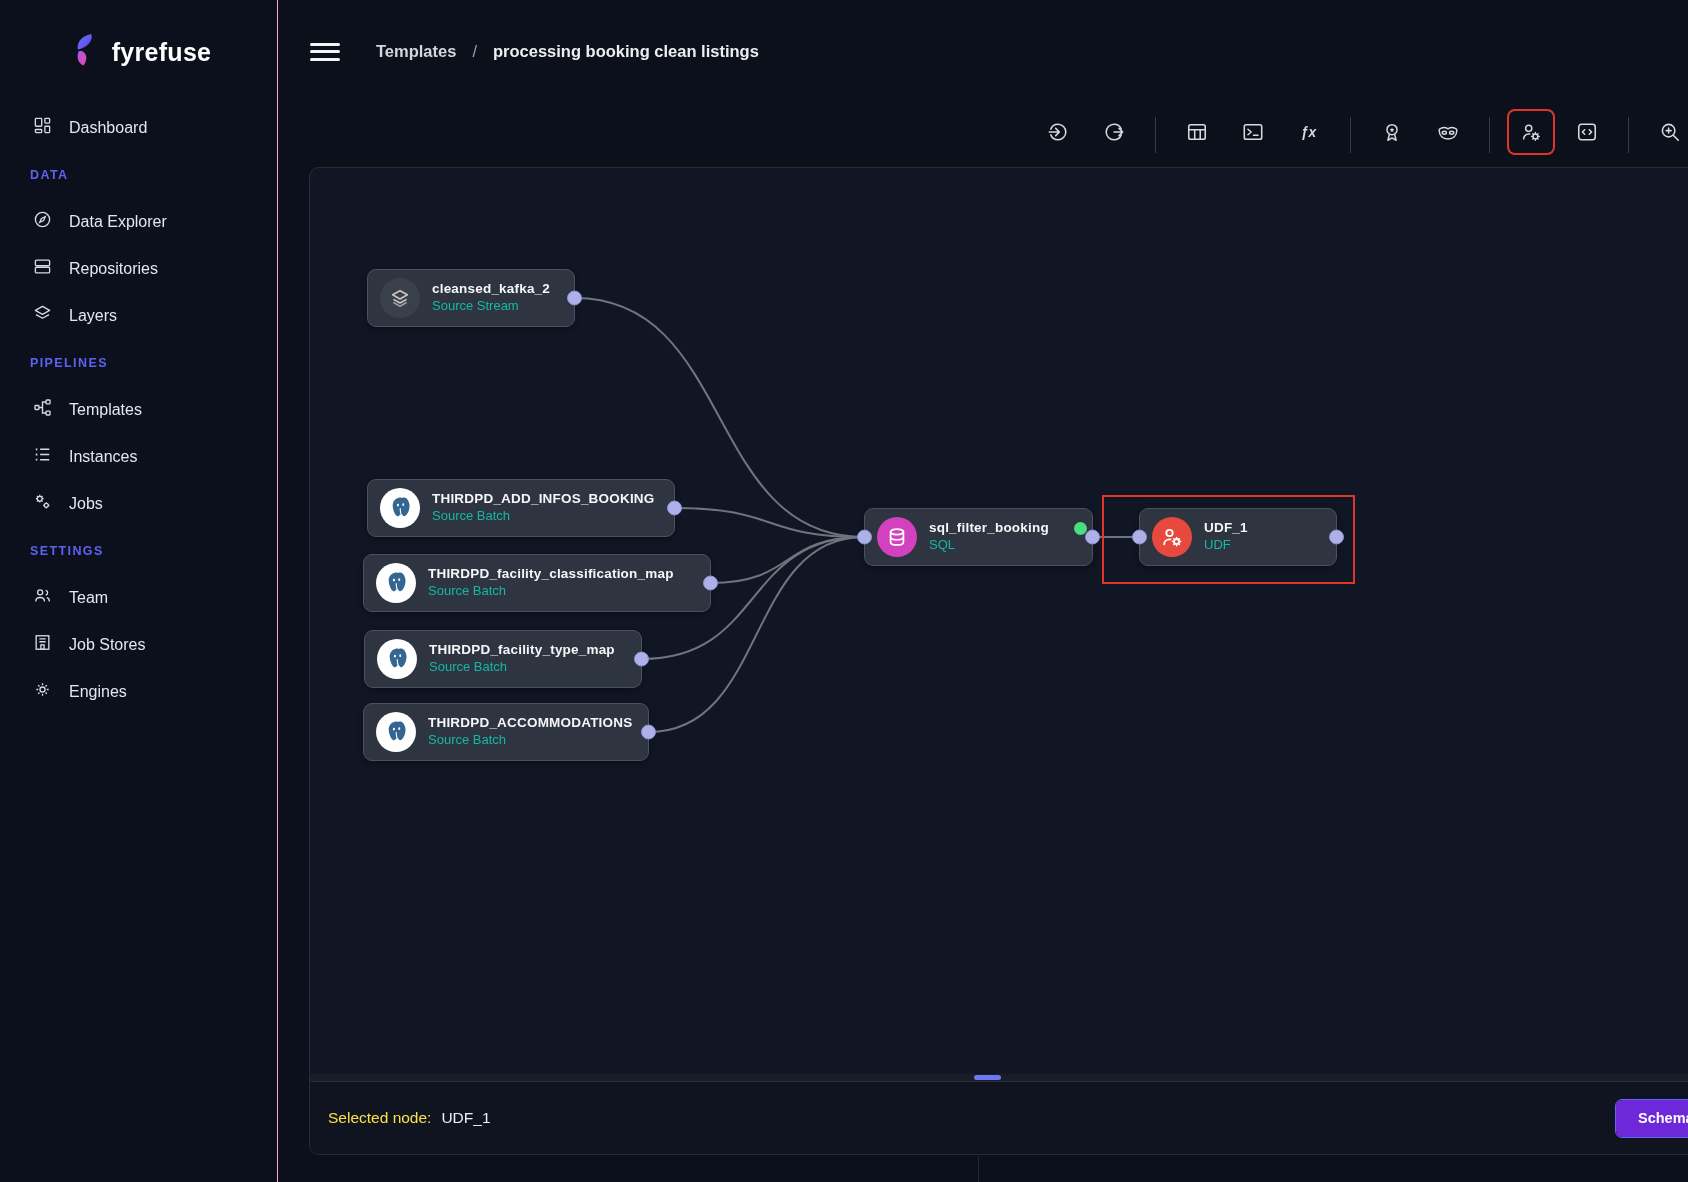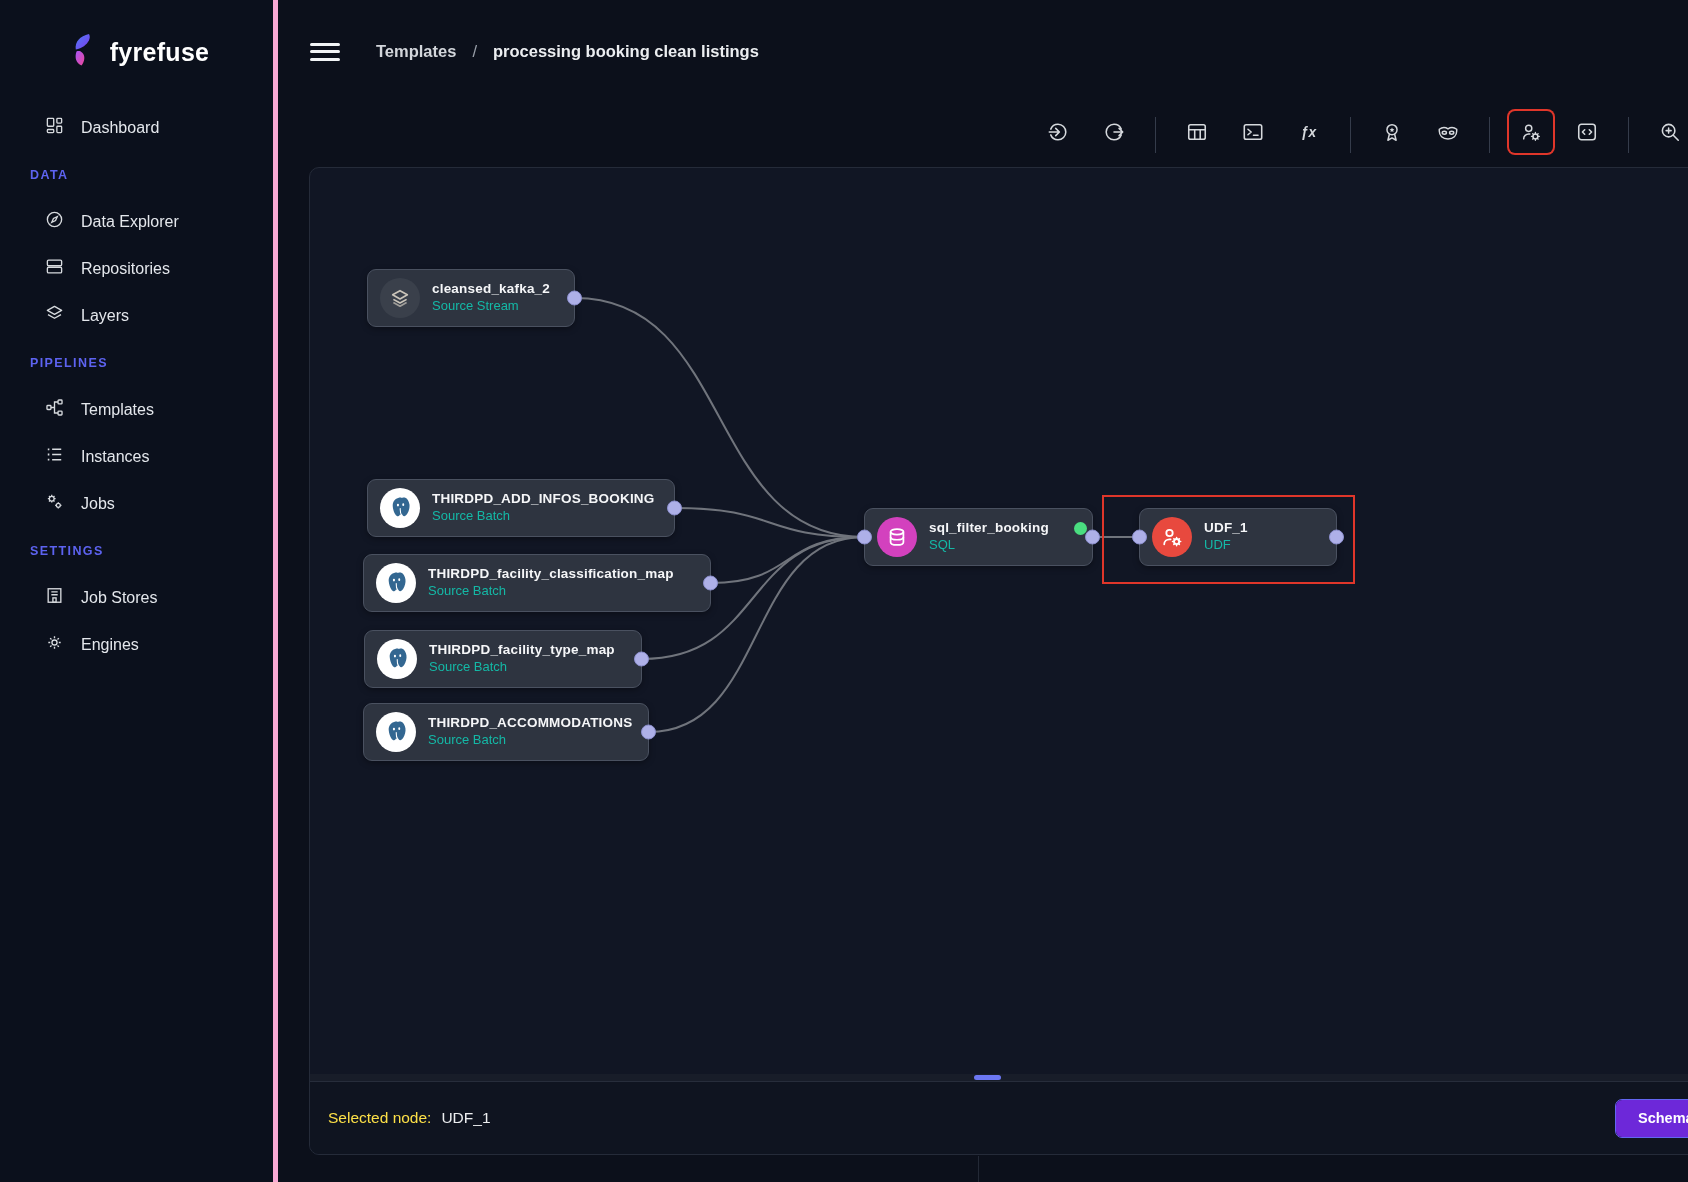--- a/index.html
+++ b/index.html
@@ -1,24 +1,24 @@
 <!DOCTYPE html>
 <html><head>
 <meta charset="utf-8">
 <style>
   html,body{margin:0;padding:0;background:#0c101b;}
   *{box-sizing:border-box;font-family:"Liberation Sans",sans-serif;}
   .app{position:relative;width:1688px;height:1182px;background:#0c101b;overflow:hidden;display:flex;color:#e8eaee;}
 
   
-  .sidebar{width:278px;min-width:278px;height:100%;background:#0b101c;border-right:5px solid #f9a8d4;display:flex;flex-direction:column;}
+  .sidebar{width:278px;min-width:278px;height:100%;background:#0b101c;border-right:1px solid #f9a8d4;display:flex;flex-direction:column;}
   .logo{height:104px;display:flex;align-items:center;justify-content:center;gap:10px;}
   .logo-word{font-size:25px;font-weight:bold;letter-spacing:.3px;color:#fff;}
   .nav{display:flex;flex-direction:column;}
-  .nav-item{height:47px;display:flex;align-items:center;gap:17px;padding-left:45px;font-size:16px;color:#e4e7ec;cursor:pointer;}
+  .nav-item{height:47px;display:flex;align-items:center;gap:17px;padding-left:33px;font-size:16px;color:#e4e7ec;cursor:pointer;}
   .nav-item svg{flex:0 0 auto;}
   .section-label{height:47px;display:flex;align-items:center;padding-left:30px;font-size:12.5px;font-weight:bold;letter-spacing:1.4px;color:#5d63f0;}
   .icon{color:#d7dade;}
 
   
   .main{flex:1;display:flex;flex-direction:column;position:relative;}
   .topbar{height:103px;display:flex;align-items:center;padding:0 28px 0 32px;}
   .hamburger{width:30px;height:22px;display:flex;flex-direction:column;justify-content:space-between;background:none;border:none;cursor:pointer;padding:2px 0;}
   .hamburger span{display:block;height:3px;border-radius:2px;background:#f2f4f6;}
   .breadcrumb{display:flex;align-items:center;gap:16px;margin-left:36px;font-size:16.5px;font-weight:bold;}
@@ -173,20 +173,30 @@
             </svg>
         </span>
         <span>Jobs</span>
       </div>
 
       <div class="section-label">SETTINGS</div>
 
       <div class="nav-item">
         <span class="icon">
           <svg width="19" height="19" viewBox="0 0 24 24" fill="none" stroke="currentColor" stroke-width="1.7">
+              <circle cx="9" cy="8" r="3.2"></circle>
+              <path d="M3.5 19.5c0-3 2.4-5 5.5-5s5.5 2 5.5 5"></path>
+              <path d="M16 5.5c1.5.4 2.5 1.6 2.5 3s-1 2.6-2.5 3M17.5 14.7c2 .6 3.2 2.3 3.2 4.8"></path>
+            </svg>
+        </span>
+        <span>Team</span>
+      </div>
+      <div class="nav-item">
+        <span class="icon">
+          <svg width="19" height="19" viewBox="0 0 24 24" fill="none" stroke="currentColor" stroke-width="1.7">
               <rect x="4" y="3.5" width="16" height="17"></rect>
               <path d="M8 7.5h8M8 11h8"></path>
               <rect x="10" y="15" width="4" height="5.5"></rect>
             </svg>
         </span>
         <span>Job Stores</span>
       </div>
       <div class="nav-item">
         <span class="icon">
           <svg width="19" height="19" viewBox="0 0 24 24" fill="none" stroke="currentColor" stroke-width="1.7">

